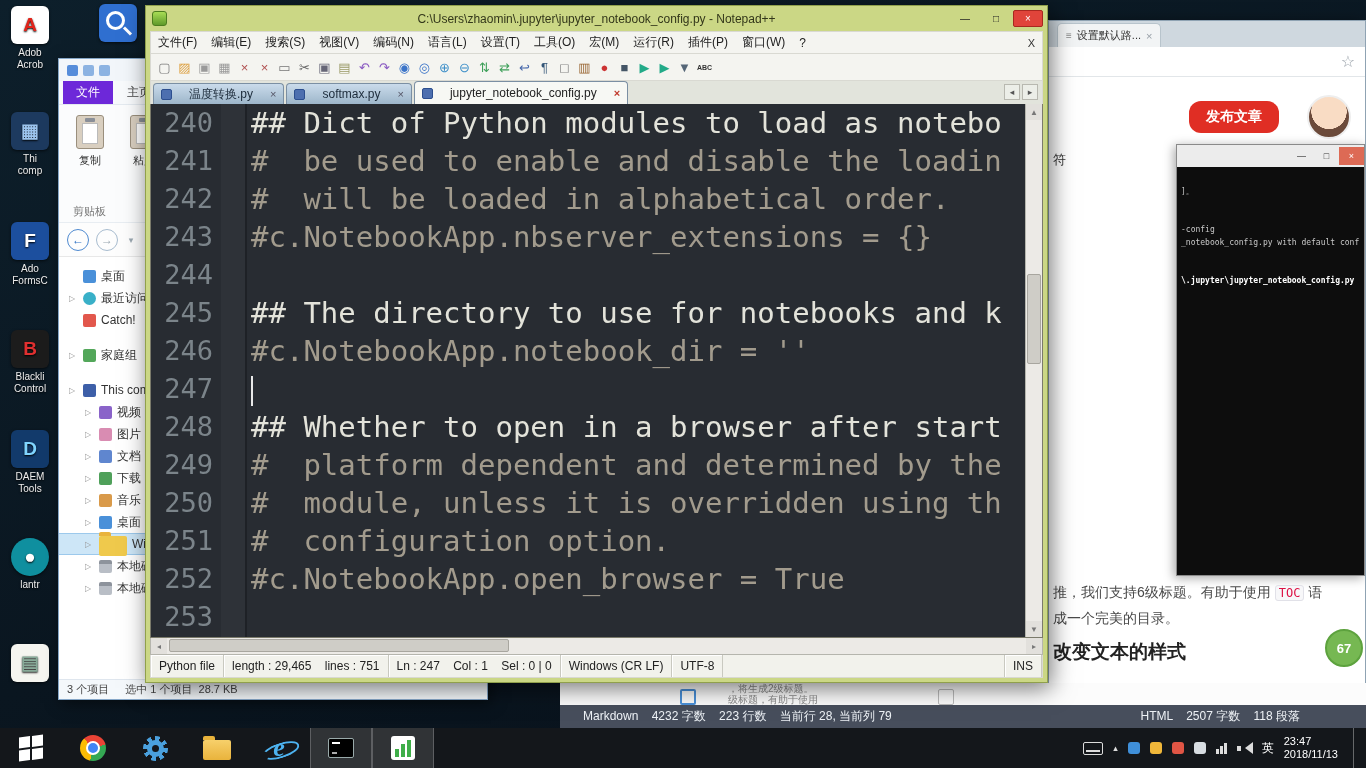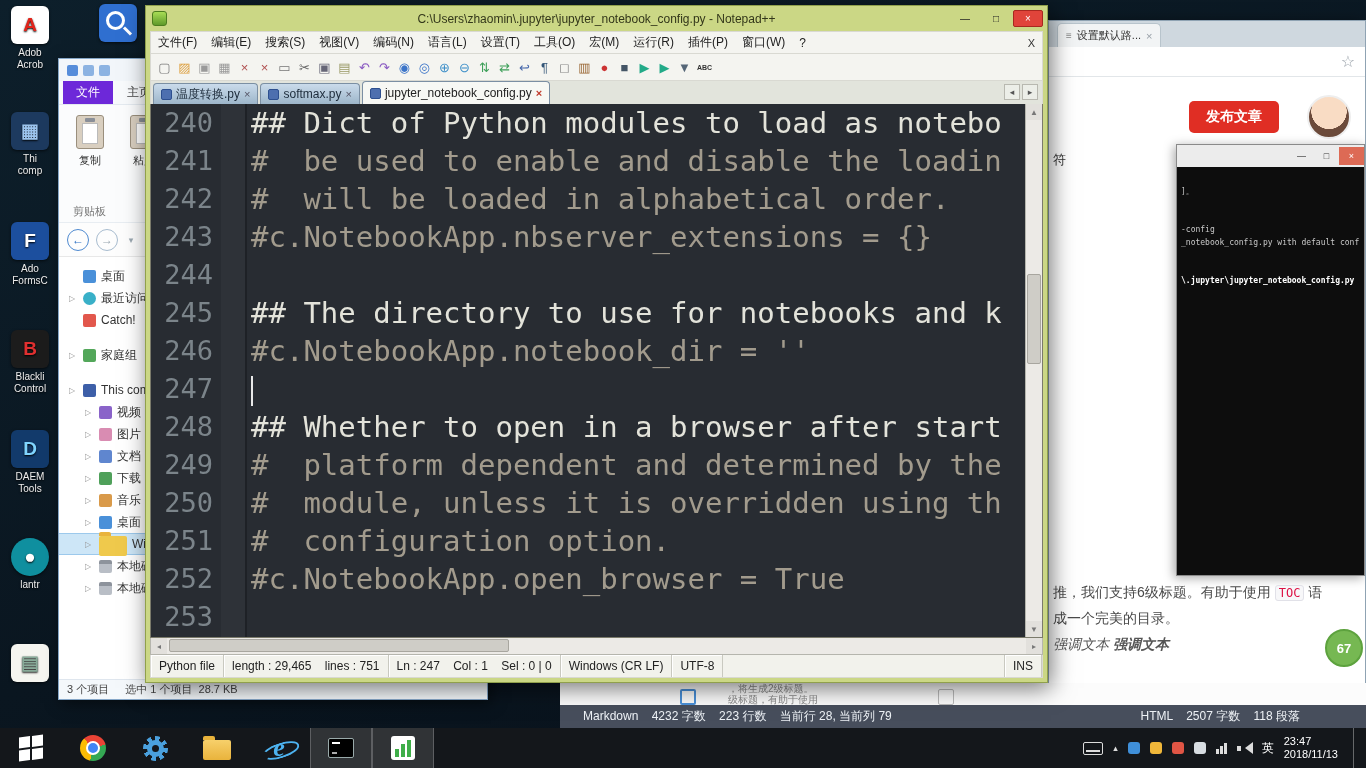--- a/index.html
+++ b/index.html
@@ -62,21 +62,21 @@
 
 
 .browser{position:absolute;left:1048px;top:20px;width:318px;height:692px;background:#fff;border:1px solid #8fa3b3;z-index:10;display:flex;flex-direction:column;box-shadow:-3px 3px 14px rgba(0,0,0,.5)}
 .br-tabstrip{height:26px;background:#cfd8df;display:flex;align-items:flex-end;padding-left:8px}
 .br-tab{display:flex;align-items:center;gap:5px;background:#f2f4f5;border:1px solid #b8c4cc;border-bottom:none;border-radius:5px 5px 0 0;height:24px;padding:0 8px;font-size:11px;color:#333}
 .fav{color:#888;font-size:10px}
 .br-tab .tclosex{color:#98a0a8;font-size:11px}
 .br-toolbar{height:30px;border-bottom:1px solid #e2e6e9;display:flex;align-items:center;justify-content:flex-end;padding-right:10px;background:#fff}
 .star{color:#98a0a8;font-size:16px}
 .br-content{flex:1;position:relative;background:#fff;overflow:hidden}
-.publish{position:absolute;left:140px;top:24px;width:90px;height:32px;background:#e02e24;color:#fff;font-size:14px;display:flex;align-items:center;justify-content:center;border-radius:5px;font-weight:bold}
+.publish{position:absolute;left:140px;top:24px;width:90px;height:32px;background:#e02e24;color:#fff;font-size:14px;display:flex;align-items:center;justify-content:center;border-radius:12px;font-weight:bold}
 .avatar{position:absolute;left:258px;top:18px;width:44px;height:44px;border-radius:50%;background:radial-gradient(circle at 50% 36%,#f9dcc4 0 54%,#6b4a3a 55% 100%);border:2px solid #eee}
 .fu{position:absolute;left:4px;top:74px;font-size:13px;color:#333}
 .console{position:absolute;left:127px;top:67px;right:0;height:432px;border:1px solid #8a8a8a;display:flex;flex-direction:column;box-shadow:-2px 2px 10px rgba(0,0,0,.35)}
 .c-title{height:22px;background:#ececec;display:flex;justify-content:flex-end;align-items:center}
 .cbtn{width:25px;height:18px;font-size:9px;color:#333;display:flex;align-items:center;justify-content:center}
 .cbtn.cclose{background:#dd6a55;color:#fff}
 .c-body{flex:1;background:#0d0d0d;color:#c8c8c8;font:8px/13px "DejaVu Sans Mono",monospace;padding:18px 4px 4px 4px;overflow:hidden}
 .con-line.gap{margin-top:25px}
 .con-line.bright{color:#fff;font-weight:bold}
 .article{position:absolute;left:4px;top:502px;width:308px;font-size:14px;color:#4a4a4a;line-height:26px;white-space:nowrap;overflow:hidden}
@@ -104,21 +104,21 @@
 .npp-title .sp{flex:1}
 .wbtn{width:28px;height:17px;display:flex;align-items:center;justify-content:center;font-size:10px;color:#222;margin-left:3px}
 .wbtn.close{background:#e0443a;color:#fff;border-radius:2px;border:1px solid #a8281f;width:30px}
 .npp-menubar{height:23px;background:#f4f4f0;border:1px solid #d9d9d2;display:flex;align-items:center;font-size:12px;color:#222;position:relative}
 .menu-item{padding:0 7px;height:100%;display:flex;align-items:center}
 .mbx{position:absolute;right:7px;font-size:11px;color:#333}
 .npp-toolbar{height:27px;background:#f4f4f0;border:1px solid #d9d9d2;border-top:none;display:flex;align-items:center;padding-left:4px;gap:1px}
 .chip{width:19px;height:19px;display:flex;align-items:center;justify-content:center;font-size:13px;border-radius:2px;flex:none}
 .chip.small{font-size:7px;font-weight:bold}
 .npp-tabs{height:23px;background:#e2e4dc;border-left:1px solid #d9d9d2;border-right:1px solid #d9d9d2;display:flex;align-items:flex-end;position:relative}
-.tab{display:flex;align-items:center;gap:4px;height:21px;padding:0 7px;font-size:12px;color:#1c2b3a;background:linear-gradient(#cadbeb,#9db6ca);border:1px solid #7b8fa3;border-bottom:none;border-radius:4px 4px 0 0;margin-left:2px;white-space:nowrap}
+.tab{display:flex;align-items:center;gap:17px;height:21px;padding:0 7px;font-size:12px;color:#1c2b3a;background:linear-gradient(#cadbeb,#9db6ca);border:1px solid #7b8fa3;border-bottom:none;border-radius:4px 4px 0 0;margin-left:2px;white-space:nowrap}
 .tab.active{background:#f7f8f4;color:#222;height:23px}
 .ticon{width:11px;height:11px;background:#4d6faf;border:1px solid #2d4f8f;border-radius:2px;flex:none}
 .tclose{font-size:11px;color:#556}
 .tab.active .tclose{color:#c0392b;font-weight:bold}
 .tab-arrows{position:absolute;right:4px;top:3px;display:flex;gap:2px}
 .tab-arrows span{width:16px;height:16px;background:#eceee8;border:1px solid #b8b8b0;font-size:9px;display:flex;align-items:center;justify-content:center;color:#555}
 .npp-editor{flex:1;display:flex;background:#282c32;border:1px solid #7a7a6a;border-top:none;overflow:hidden;position:relative}
 .gutter{width:70px;padding-right:8px;text-align:right;color:#7b848a;font:27px/38px "DejaVu Sans Mono",monospace;flex:none}
 .marginstrip{width:26px;background:#2e3238;border-right:2px solid #1e2126;flex:none}
 .code{flex:1;font:29px/38px "DejaVu Sans Mono",monospace;white-space:pre;overflow:hidden;padding-left:4px}
@@ -353,20 +353,21 @@
         <div class="c-body" id="console-body">
             <div class="con-line">]。</div>
             <div class="con-line gap">-config</div>
             <div class="con-line">_notebook_config.py with default conf</div>
             <div class="con-line gap bright">\.jupyter\jupyter_notebook_config.py</div>
           </div>
       </div>
       <div class="article">
         <p><span>推，我们支持6级标题。有助于使用 </span><code class="inlinec">TOC</code><span> 语</span></p>
         <p>成一个完美的目录。</p>
+        <h3>改变文本的样式</h3>
         <p class="em"><span class="i1">强调文本</span> <span class="i2">强调文本</span></p>
       </div>
       <div class="badge">67</div>
     </div>
   </div>
 
   <div class="mdstrip">
     <span class="md-ic"></span>
     <div class="mdtxt">
       <div>，将生成2级标题。</div>

